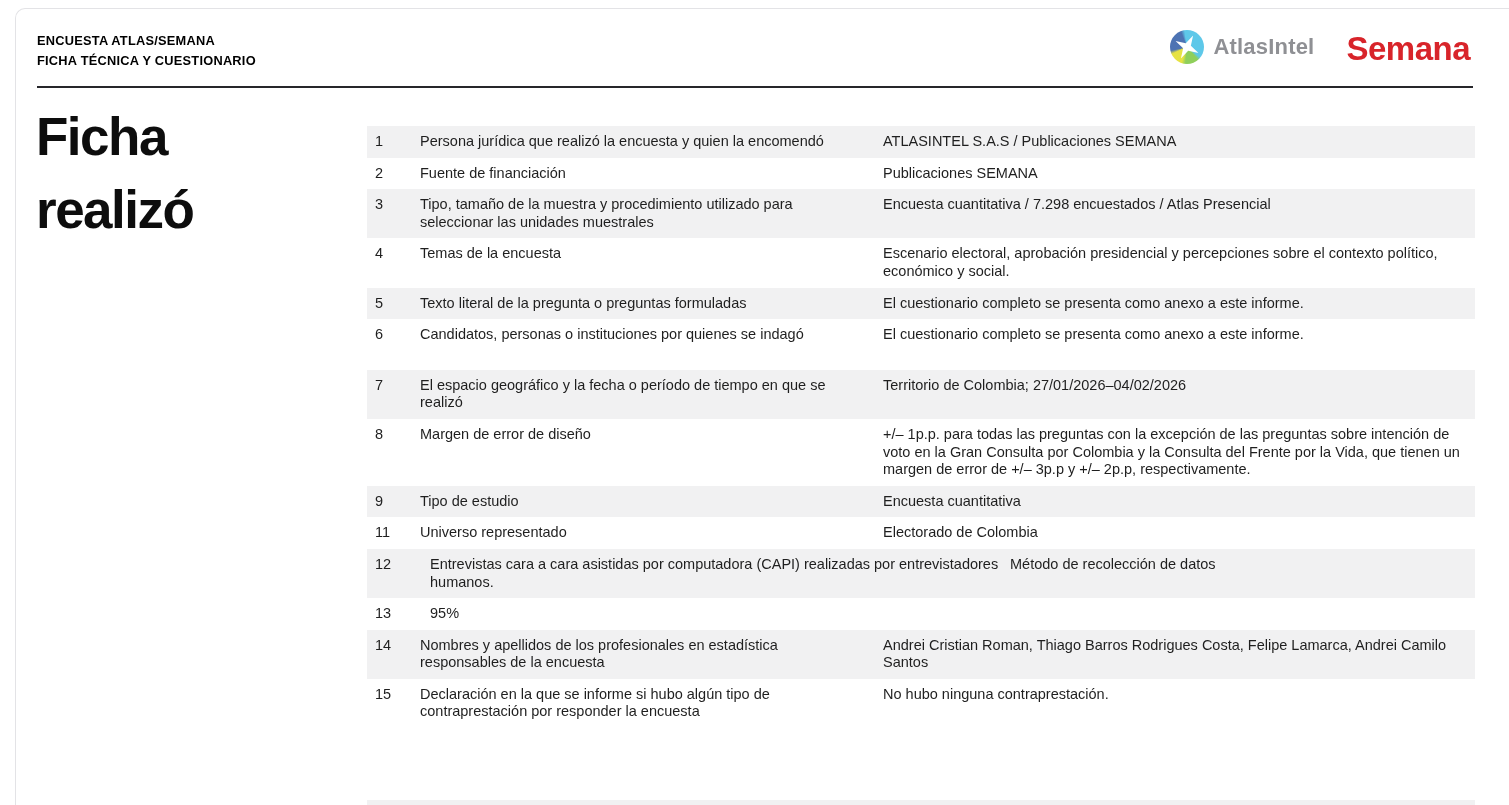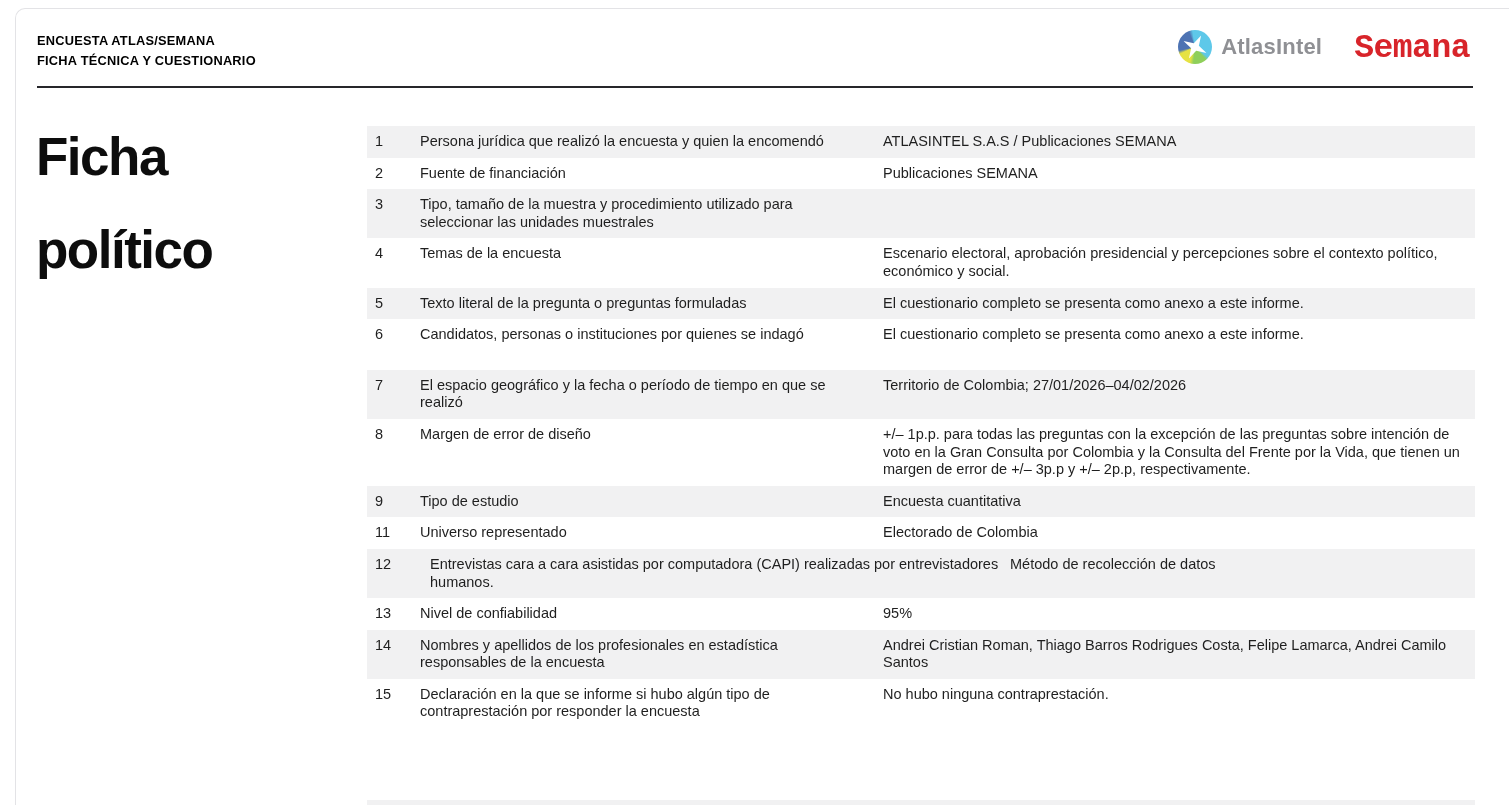--- a/index.html
+++ b/index.html
@@ -50,42 +50,42 @@
     position: absolute; inset: 4px;
     background: #ffffff;
     clip-path: polygon(50% 0%, 61% 39%, 100% 50%, 61% 61%, 50% 100%, 39% 61%, 0% 50%, 39% 39%);
     transform: rotate(28deg);
   }
   .atlas-word {
     font-size: 22px; font-weight: 700; letter-spacing: 0.2px;
     color: var(--atlas-gray);
   }
   .semana-word {
-    font-family: Liberation Mono, monospace;
+    font-family: Liberation Sans, sans-serif;
     font-weight: 700; font-size: 33px; letter-spacing: -0.5px;
     color: var(--semana-red);
   }
 
   
   .header-rule {
     position: absolute; left: 37px; top: 86px;
     width: 1436px; height: 0;
     border: 0; border-top: 2px solid #26262a;
     margin: 0;
   }
 
   
   .doc-title {
     position: absolute; left: 36px; top: 100px;
     margin: 0;
     font-size: 53px; line-height: 73px;
     font-weight: 800; letter-spacing: -1.5px;
     color: #0d0d0d;
   }
-  .doc-title span { display: block; margin-top: 20px; }
+  .doc-title span { display: block; }
 
   
   .ficha-table {
     position: absolute; left: 367px; top: 126px;
     width: 1108px;
   }
   .row {
     display: flex;
     padding: 7px 12px 7px 8px;
     font-size: 14.5px; line-height: 17.6px;
@@ -123,39 +123,40 @@
       <span class="atlas-word">AtlasIntel</span>
     </div>
     <div class="semana-word">Semana</div>
   </div>
 </header>
 
 <hr class="header-rule">
 
 <h1 class="doc-title">
   <span>Ficha</span>
-  <span>político</span>
+  <span>realizó</span>
 </h1>
 
 <div class="ficha-table">
   <div class="row">
     <div class="cell num">1</div>
     <div class="cell question">Persona jurídica que realizó la encuesta y quien la encomendó</div>
     <div class="cell answer">ATLASINTEL S.A.S / Publicaciones SEMANA</div>
   </div>
 
   <div class="row">
     <div class="cell num">2</div>
     <div class="cell question">Fuente de financiación</div>
     <div class="cell answer">Publicaciones SEMANA</div>
   </div>
 
   <div class="row">
     <div class="cell num">3</div>
     <div class="cell question">Tipo, tamaño de la muestra y procedimiento utilizado para seleccionar las unidades muestrales</div>
+    <div class="cell answer">Encuesta cuantitativa / 7.298 encuestados / Atlas Presencial</div>
   </div>
 
   <div class="row">
     <div class="cell num">4</div>
     <div class="cell question">Temas de la encuesta</div>
     <div class="cell answer">Escenario electoral, aprobación presidencial y percepciones sobre el contexto político, económico y social.</div>
   </div>
 
   <div class="row">
     <div class="cell num">5</div>
@@ -195,21 +196,20 @@
   </div>
 
   <div class="row">
     <div class="cell num">12</div>
     <div class="cell answer">Entrevistas cara a cara asistidas por computadora (CAPI) realizadas por entrevistadores humanos.</div>
     <div class="cell question">Método de recolección de datos</div>
   </div>
 
   <div class="row">
     <div class="cell num">13</div>
-    <div class="cell question">Nivel de confiabilidad</div>
     <div class="cell answer">95%</div>
   </div>
 
   <div class="row">
     <div class="cell num">14</div>
     <div class="cell question">Nombres y apellidos de los profesionales en estadística responsables de la encuesta</div>
     <div class="cell answer">Andrei Cristian Roman, Thiago Barros Rodrigues Costa, Felipe Lamarca, Andrei Camilo Santos</div>
   </div>
 
   <div class="row">

